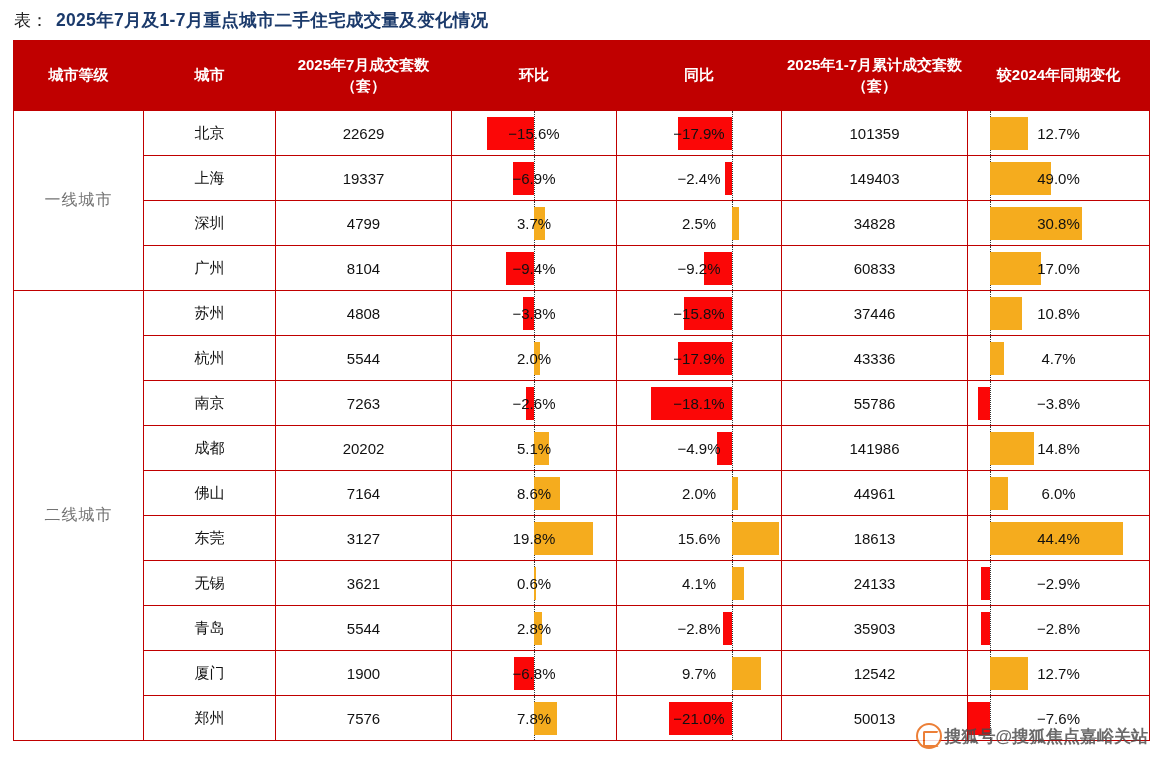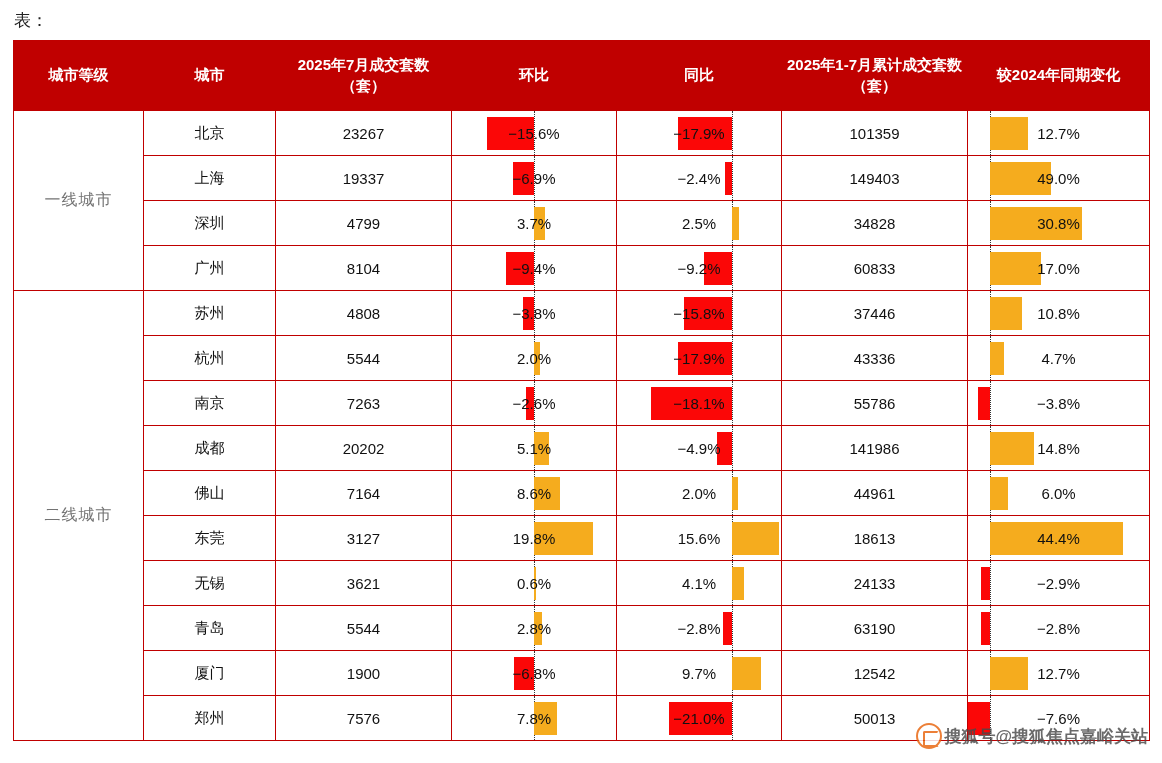--- a/index.html
+++ b/index.html
@@ -156,20 +156,21 @@
     white-space: nowrap;
   }
 </style>
 </head>
 <body>
 
 <div id="root">
 
   <div class="title-row">
     <span class="title-label">表：</span>
+    <span class="title-text">2025年7月及1-7月重点城市二手住宅成交量及变化情况</span>
   </div>
 
   <table class="main">
     <colgroup>
       <col style="width:130px">
       <col style="width:132px">
       <col style="width:176px">
       <col style="width:165px">
       <col style="width:165px">
       <col style="width:186px">
@@ -183,21 +184,21 @@
         <th>环比</th>
         <th>同比</th>
         <th>2025年1-7月累计成交套数（套）</th>
         <th class="last">较2024年同期变化</th>
       </tr>
     </thead>
     <tbody id="tbody">
         <tr>
           <td class="tier" rowspan="4">一线城市</td>
           <td class="city">北京</td>
-          <td class="num">23267</td>
+          <td class="num">22629</td>
           <td class="barcell">
             <div class="axis" style="left: 50%;"></div>
             <div class="bar red" style="right: 50%; width: 46.8px;"></div>
             <div class="barlabel">−15.6%</div>
           </td>
           <td class="barcell">
             <div class="axis" style="left: 70%;"></div>
             <div class="bar red" style="right: 30%; width: 53.7px;"></div>
             <div class="barlabel">−17.9%</div>
           </td>
@@ -415,21 +416,21 @@
           <td class="barcell">
             <div class="axis" style="left: 50%;"></div>
             <div class="bar orange" style="left: 50%; width: 8.4px;"></div>
             <div class="barlabel">2.8%</div>
           </td>
           <td class="barcell">
             <div class="axis" style="left: 70%;"></div>
             <div class="bar red" style="right: 30%; width: 8.4px;"></div>
             <div class="barlabel">−2.8%</div>
           </td>
-          <td class="num">63190</td>
+          <td class="num">35903</td>
           <td class="barcell">
             <div class="axis" style="left: 12%;"></div>
             <div class="bar red" style="right: 88%; width: 8.4px;"></div>
             <div class="barlabel">−2.8%</div>
           </td>
         </tr>
         <tr>
           <td class="city">厦门</td>
           <td class="num">1900</td>
           <td class="barcell">

